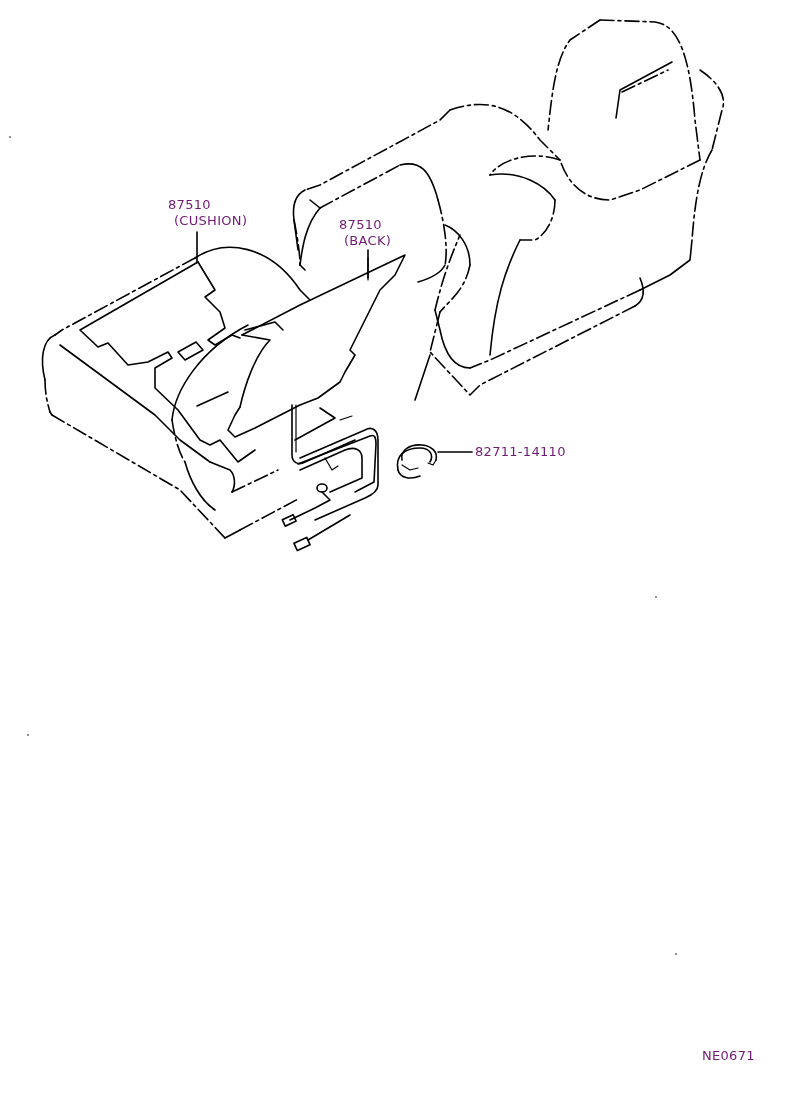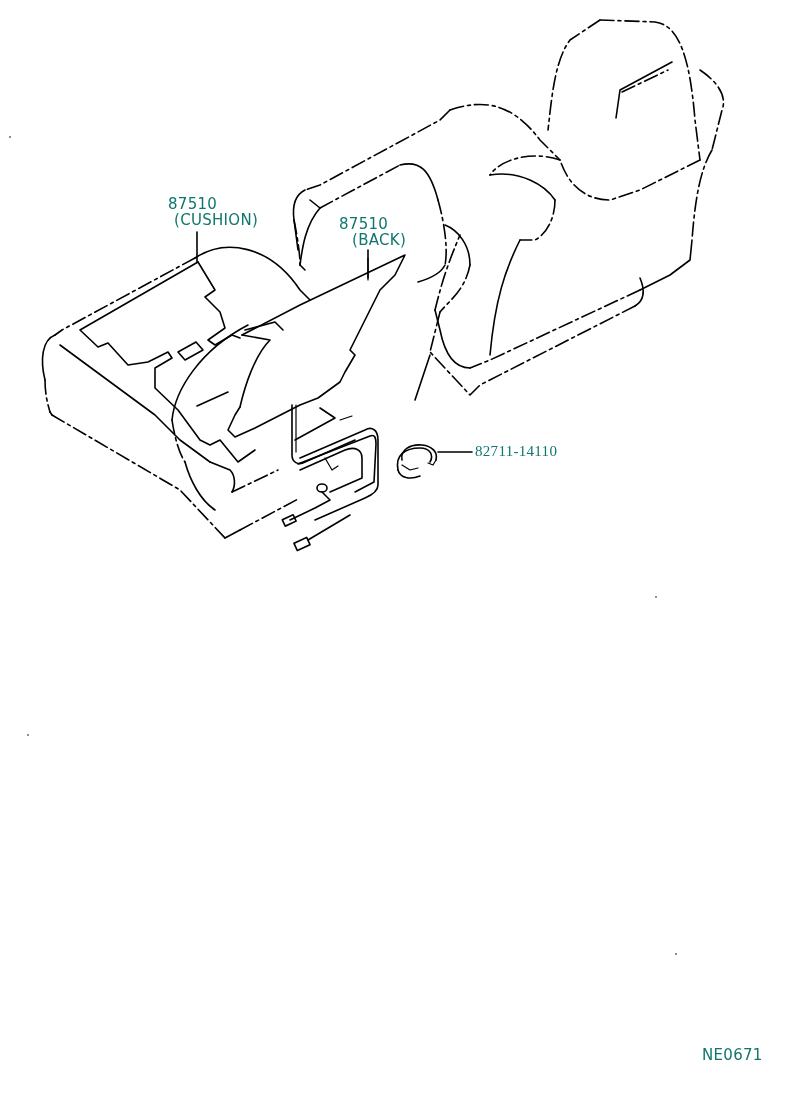--- a/index.html
+++ b/index.html
@@ -1,18 +1,18 @@
 <!DOCTYPE html>
 <html><head>
 <meta charset="utf-8">
 <style>
   html, body { margin: 0; padding: 0; background: #ffffff; }
   body { width: 792px; height: 1094px; position: relative; overflow: hidden; font-family: "DejaVu Sans Mono", "Liberation Mono", monospace; color: #000; }
   #diagram { position: absolute; left: 0; top: 0; width: 792px; height: 1094px; }
-  .lbl { position: absolute; font-family: "DejaVu Sans", "Liberation Sans", sans-serif; font-size: 15px; line-height: 17px; color: #0f766e; white-space: nowrap; letter-spacing: 0.3px; }
+  .lbl { position: absolute; font-family: "DejaVu Sans", "Liberation Sans", sans-serif; font-size: 13px; line-height: 17px; color: #701a75; white-space: nowrap; letter-spacing: 0.3px; }
   svg path, svg line, svg polyline, svg ellipse, svg rect { fill: none; stroke: #000; stroke-width: 1.6; stroke-linecap: round; stroke-linejoin: round; }
   .dash { stroke-dasharray: 14 4 3 4; }
   .thin { stroke-width: 1.2; }
 </style>
 </head>
 <body>
 
 <svg id="diagram" viewBox="0 0 792 1094" xmlns="http://www.w3.org/2000/svg">
 
   <g>
@@ -115,17 +115,17 @@
   <circle cx="10" cy="137" r="0.8" fill="#000" stroke="none"></circle>
   <circle cx="656" cy="597" r="0.8" fill="#000" stroke="none"></circle>
   <circle cx="28" cy="735" r="0.8" fill="#000" stroke="none"></circle>
   <circle cx="676" cy="954" r="0.8" fill="#000" stroke="none"></circle>
 </svg>
 
 <div class="lbl" style="left:168px; top:196px;">87510</div>
 <div class="lbl" style="left:174px; top:212px;">(CUSHION)</div>
 
 <div class="lbl" style="left:339px; top:216px;">87510</div>
-<div class="lbl" style="left:352px; top:232px;">(BACK)</div>
+<div class="lbl" style="left:344px; top:232px;">(BACK)</div>
 
-<div class="lbl" style="left:475px; top:443px;font-family:Liberation Serif, serif;">82711-14110</div>
+<div class="lbl" style="left:475px; top:443px;">82711-14110</div>
 
 <div class="lbl" style="left:702px; top:1047px;">NE0671</div>
 
 </body></html>

